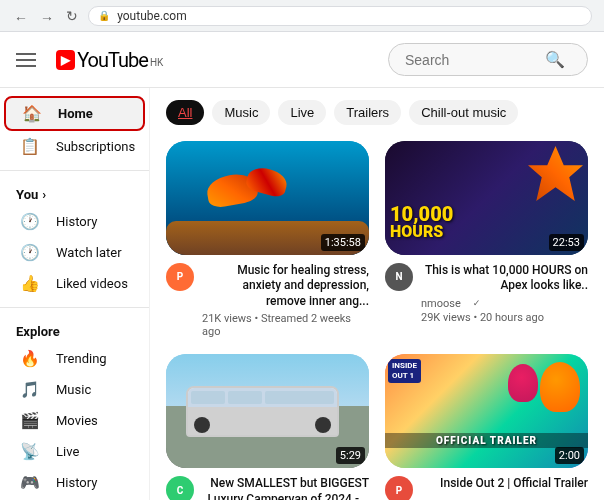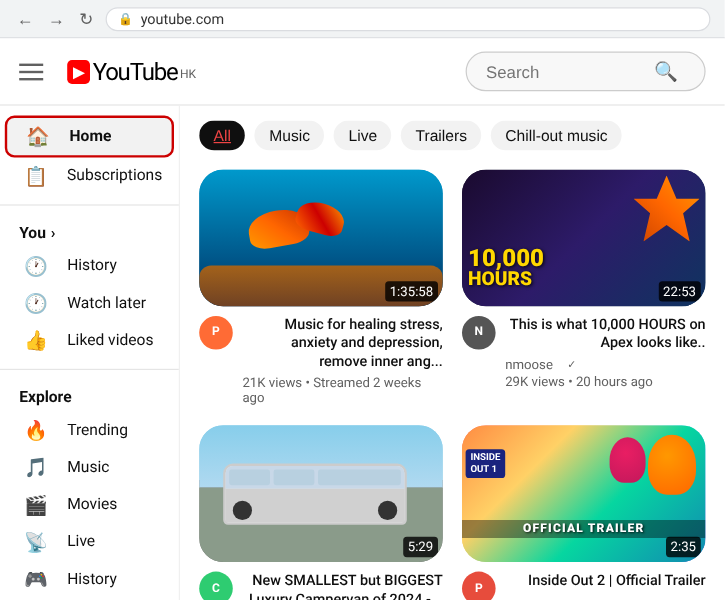--- a/index.html
+++ b/index.html
@@ -443,29 +443,29 @@
             <div class="video-title">New SMALLEST but BIGGEST Luxury Campervan of 2024 -...</div>
 
           </div>
         </div>
       </div>
 
       <div class="video-card">
         <div class="thumbnail-container">
           <div class="thumb-insideout">
             <div style="position:absolute;top:0;left:0;right:0;bottom:0;background:linear-gradient(135deg,#ff8c42 0%,#ffd166 30%,#06d6a0 60%,#118ab2 100%)"></div>
-            <div style="position:absolute;top:20px;left:3px;background:#1a237e;color:#fff;font-size:8px;font-weight:bold;padding:2px 4px;border-radius:3px;line-height:1.2">
+            <div style="position:absolute;top:5px;left:3px;background:#1a237e;color:#fff;font-size:8px;font-weight:bold;padding:2px 4px;border-radius:3px;line-height:1.2">
               <div>INSIDE</div>
                 <div>OUT 1</div>
             </div>
             <div style="position:absolute;top:8px;right:8px;width:40px;height:50px;background:radial-gradient(circle at 40% 35%,#ff9800,#ff6600);border-radius:50% 50% 40% 40%;"></div>
             <div style="position:absolute;top:10px;right:50px;width:30px;height:38px;background:radial-gradient(circle at 45% 35%,#e91e63,#c2185b);border-radius:50% 50% 40% 40%;"></div>
             <div class="official-trailer-badge">OFFICIAL TRAILER</div>
           </div>
-          <div class="duration-badge">2:35</div>
+          <div class="duration-badge">2:00</div>
         </div>
         <div class="video-meta">
           <div class="channel-avatar" style="background:#e74c3c">
             <span>P</span>
           </div>
           <div class="video-info">
             <div class="video-title">Inside Out 2 | Official Trailer</div>
 
           </div>
         </div>

